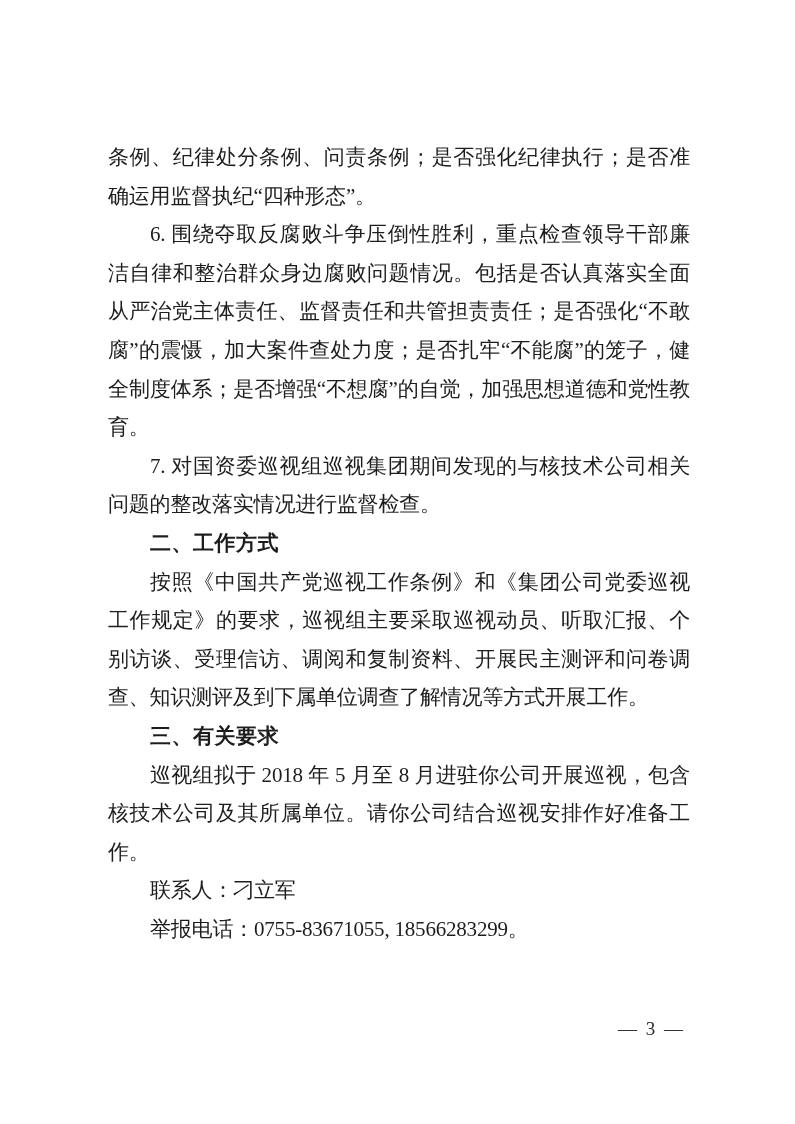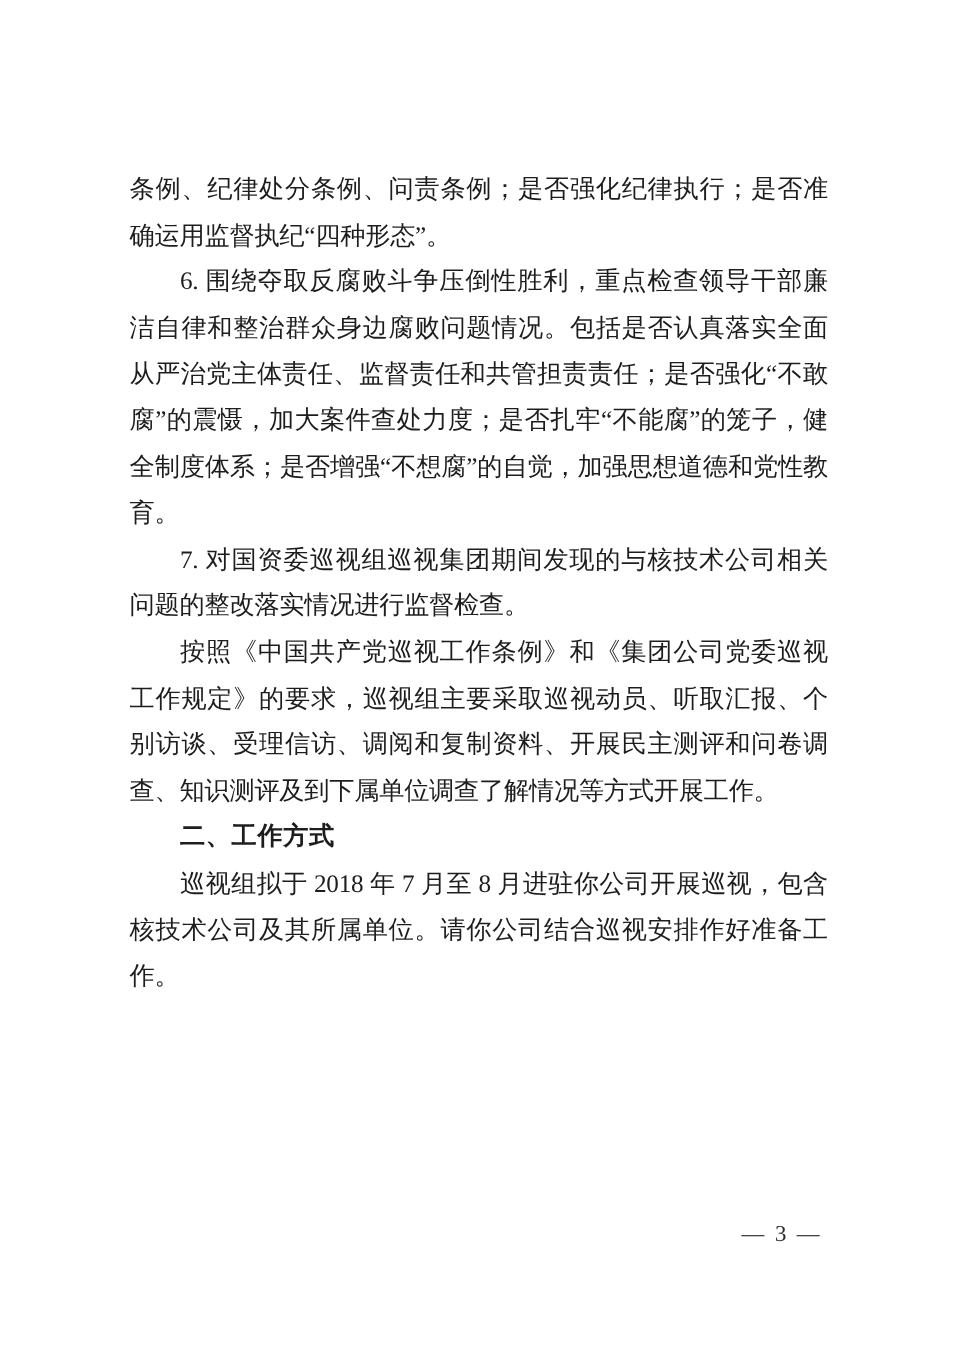--- a/index.html
+++ b/index.html
@@ -53,18 +53,21 @@
   }
 </style>
 </head>
 <body>
 
 <div class="page">
   <div class="content">
     <p class="para flush">条例、纪律处分条例、问责条例；是否强化纪律执行；是否准确运用监督执纪“四种形态”。</p>
     <p class="para">6. 围绕夺取反腐败斗争压倒性胜利，重点检查领导干部廉洁自律和整治群众身边腐败问题情况。包括是否认真落实全面从严治党主体责任、监督责任和共管担责责任；是否强化“不敢腐”的震慑，加大案件查处力度；是否扎牢“不能腐”的笼子，健全制度体系；是否增强“不想腐”的自觉，加强思想道德和党性教育。</p>
     <p class="para">7. 对国资委巡视组巡视集团期间发现的与核技术公司相关问题的整改落实情况进行监督检查。</p>
+    <p class="para heading">二、工作方式</p>
     <p class="para">按照《中国共产党巡视工作条例》和《集团公司党委巡视工作规定》的要求，巡视组主要采取巡视动员、听取汇报、个别访谈、受理信访、调阅和复制资料、开展民主测评和问卷调查、知识测评及到下属单位调查了解情况等方式开展工作。</p>
-    <p class="para heading">二、工作方式</p>
-    <p class="para">巡视组拟于 2018 年 7 月至 8 月进驻你公司开展巡视，包含核技术公司及其所属单位。请你公司结合巡视安排作好准备工作。</p>
+    <p class="para heading">三、有关要求</p>
+    <p class="para">巡视组拟于 2018 年 5 月至 8 月进驻你公司开展巡视，包含核技术公司及其所属单位。请你公司结合巡视安排作好准备工作。</p>
+    <p class="para">联系人：刁立军</p>
+    <p class="para">举报电话：0755-83671055, 18566283299。</p>
   </div>
   <div class="page-number">— 3 —</div>
 </div>
 
 </body></html>

